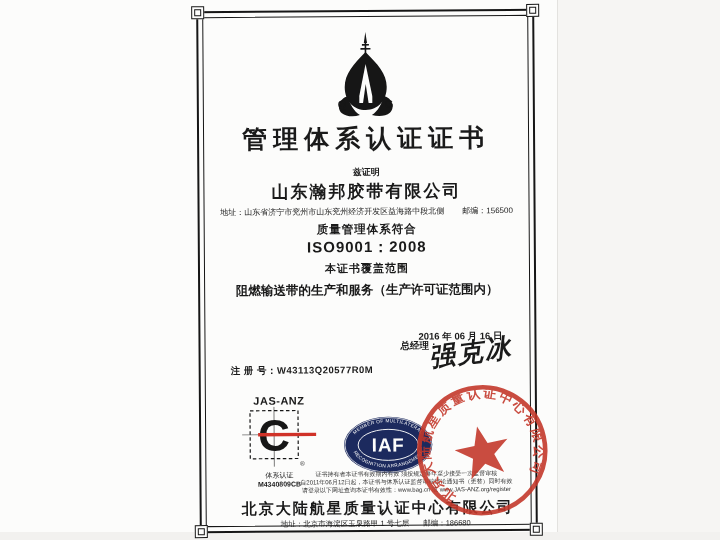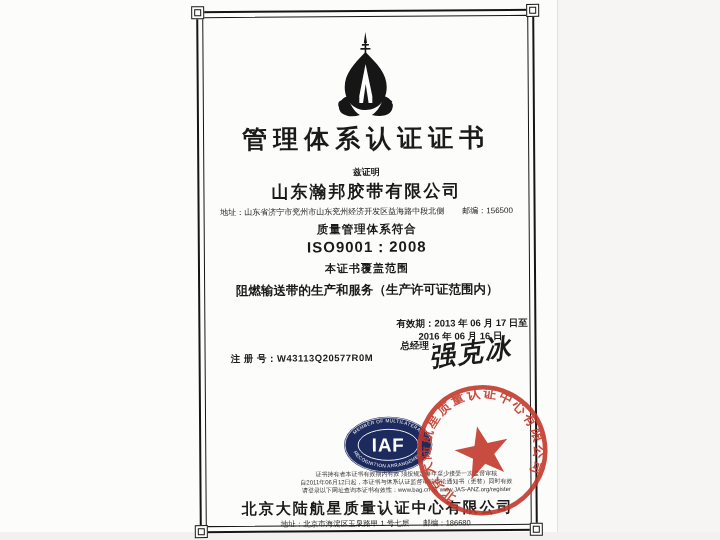--- a/index.html
+++ b/index.html
@@ -26,21 +26,21 @@
   .addr .gap{display:inline-block;width:18px;}
   .sys{top:210px;font-size:11.5px;font-weight:700;letter-spacing:1px;}
   .standard{top:226px;font-size:15px;font-weight:700;letter-spacing:1px;}
   .scope-label{top:249px;font-size:11px;font-weight:700;letter-spacing:1px;}
   .scope{top:270px;font-size:12.5px;font-weight:700;}
 
   .row-item{position:absolute;font-size:9.5px;font-weight:700;white-space:nowrap;}
   .issue{left:50px;top:306px;}
   .valid1{left:196px;top:306px;}
   .valid2{left:218px;top:319px;}
-  .regno{left:30px;top:340px;letter-spacing:.5px;}
+  .regno{left:30px;top:352px;letter-spacing:.5px;}
   .signer-label{left:200px;top:328px;}
   .signature{position:absolute;left:228px;top:324px;font-size:26px;font-weight:700;font-style:italic;
     transform:rotate(-7deg);letter-spacing:2px;font-family:"DejaVu Serif",serif;white-space:nowrap;}
 
   .jasanz{position:absolute;left:38px;top:382px;width:80px;text-align:center;}
   .jasanz-title{font-size:11px;font-weight:800;letter-spacing:.5px;}
   .jasanz-caption{font-size:7px;margin-top:-2px;}
   .jasanz-code{font-size:7px;font-weight:700;}
   .iaf{position:absolute;left:140px;top:402px;}
   .seal{position:absolute;left:210px;top:368px;z-index:5;}
@@ -91,27 +91,39 @@
 
     <div class="cc title">管理体系认证证书</div>
     <div class="cc certify">兹证明</div>
     <div class="cc company">山东瀚邦胶带有限公司</div>
     <div class="cc addr"><span>地址：山东省济宁市兖州市山东兖州经济开发区益海路中段北侧</span><span class="gap"></span><span>邮编：156500</span></div>
     <div class="cc sys">质量管理体系符合</div>
     <div class="cc standard">ISO9001：2008</div>
     <div class="cc scope-label">本证书覆盖范围</div>
     <div class="cc scope">阻燃输送带的生产和服务（生产许可证范围内）</div>
 
-    <div class="row-item valid1"><span>有效期：</span><span>2013 年 06 月 17 日至</span></div>
     <div class="row-item valid2">2016 年 06 月 16 日</div>
 
     <div class="row-item regno"><span>注 册 号：</span><span>W43113Q20577R0M</span></div>
     <div class="row-item signer-label">总经理：</div>
     <div class="signature">强克冰</div>
 
+    <div class="jasanz">
+      <div class="jasanz-title">JAS-ANZ</div>
+      <svg width="78" height="62" viewBox="0 0 78 62">
+        <line x1="34" y1="0" x2="34" y2="60" stroke="#444" stroke-width="0.7"></line>
+        <line x1="2" y1="28" x2="74" y2="28" stroke="#444" stroke-width="0.6"></line>
+        <rect x="10" y="4" width="48" height="48" fill="none" stroke="#161616" stroke-width="1.2" stroke-dasharray="3.5,2.5"></rect>
+        <text x="34" y="44" text-anchor="middle" font-size="44" font-weight="800" fill="#161616">C</text>
+        <rect x="18" y="26.3" width="58" height="3.4" fill="#d03228"></rect>
+        <text x="60" y="59" font-size="6" fill="#161616">®</text>
+      </svg>
+      <div class="jasanz-caption">体系认证</div>
+      <div class="jasanz-code">M4340809CB</div>
+    </div>
 
     <svg class="iaf" width="94" height="62" viewBox="0 0 100 66">
       <ellipse cx="50" cy="33" rx="47" ry="30" fill="#1c2a5e"></ellipse>
       <ellipse cx="50" cy="33" rx="46" ry="29" fill="none" stroke="#fdfdfc" stroke-width="0.8"></ellipse>
       <ellipse cx="50" cy="33" rx="32" ry="16.5" fill="none" stroke="#fdfdfc" stroke-width="1"></ellipse>
       <defs>
         <path id="iafTop" d="M 10 33 A 40 24 0 0 1 90 33"></path>
         <path id="iafBot" d="M 12 35 A 38 22 0 0 0 88 35"></path>
       </defs>
       <text font-size="5" fill="#fdfdfc" letter-spacing="0.4"><textPath href="#iafTop" startOffset="50%" text-anchor="middle">MEMBER OF MULTILATERAL</textPath></text>

